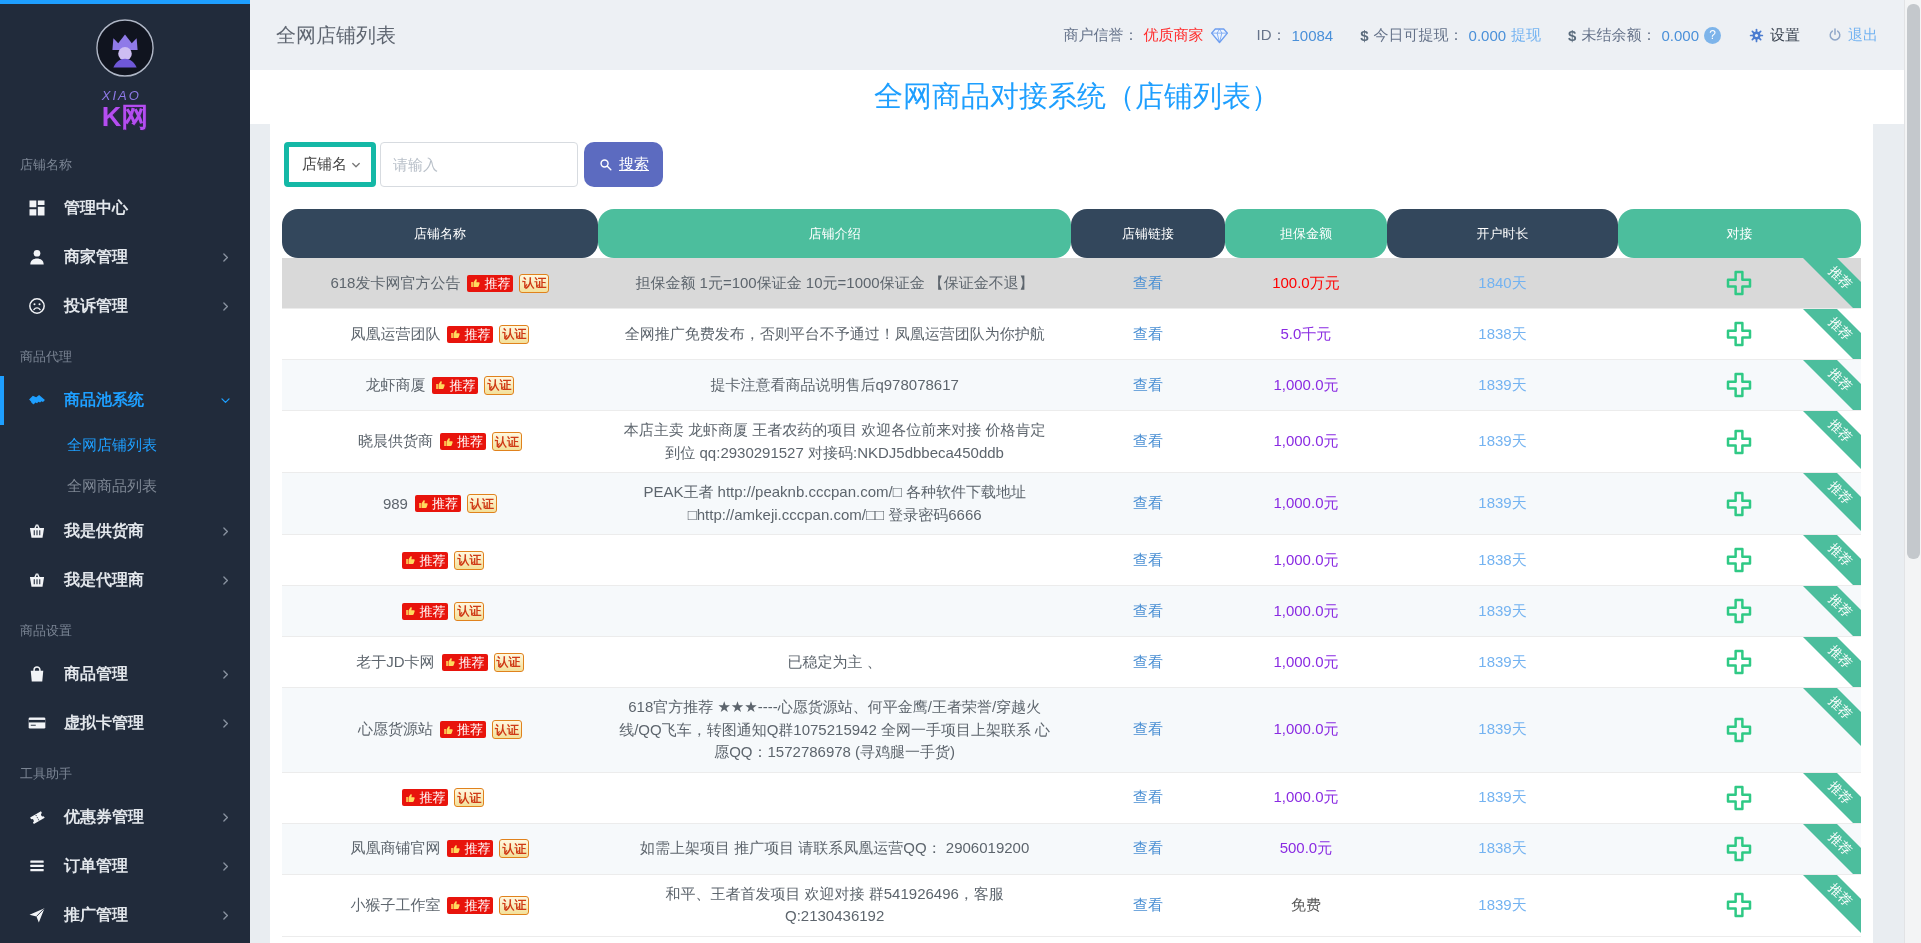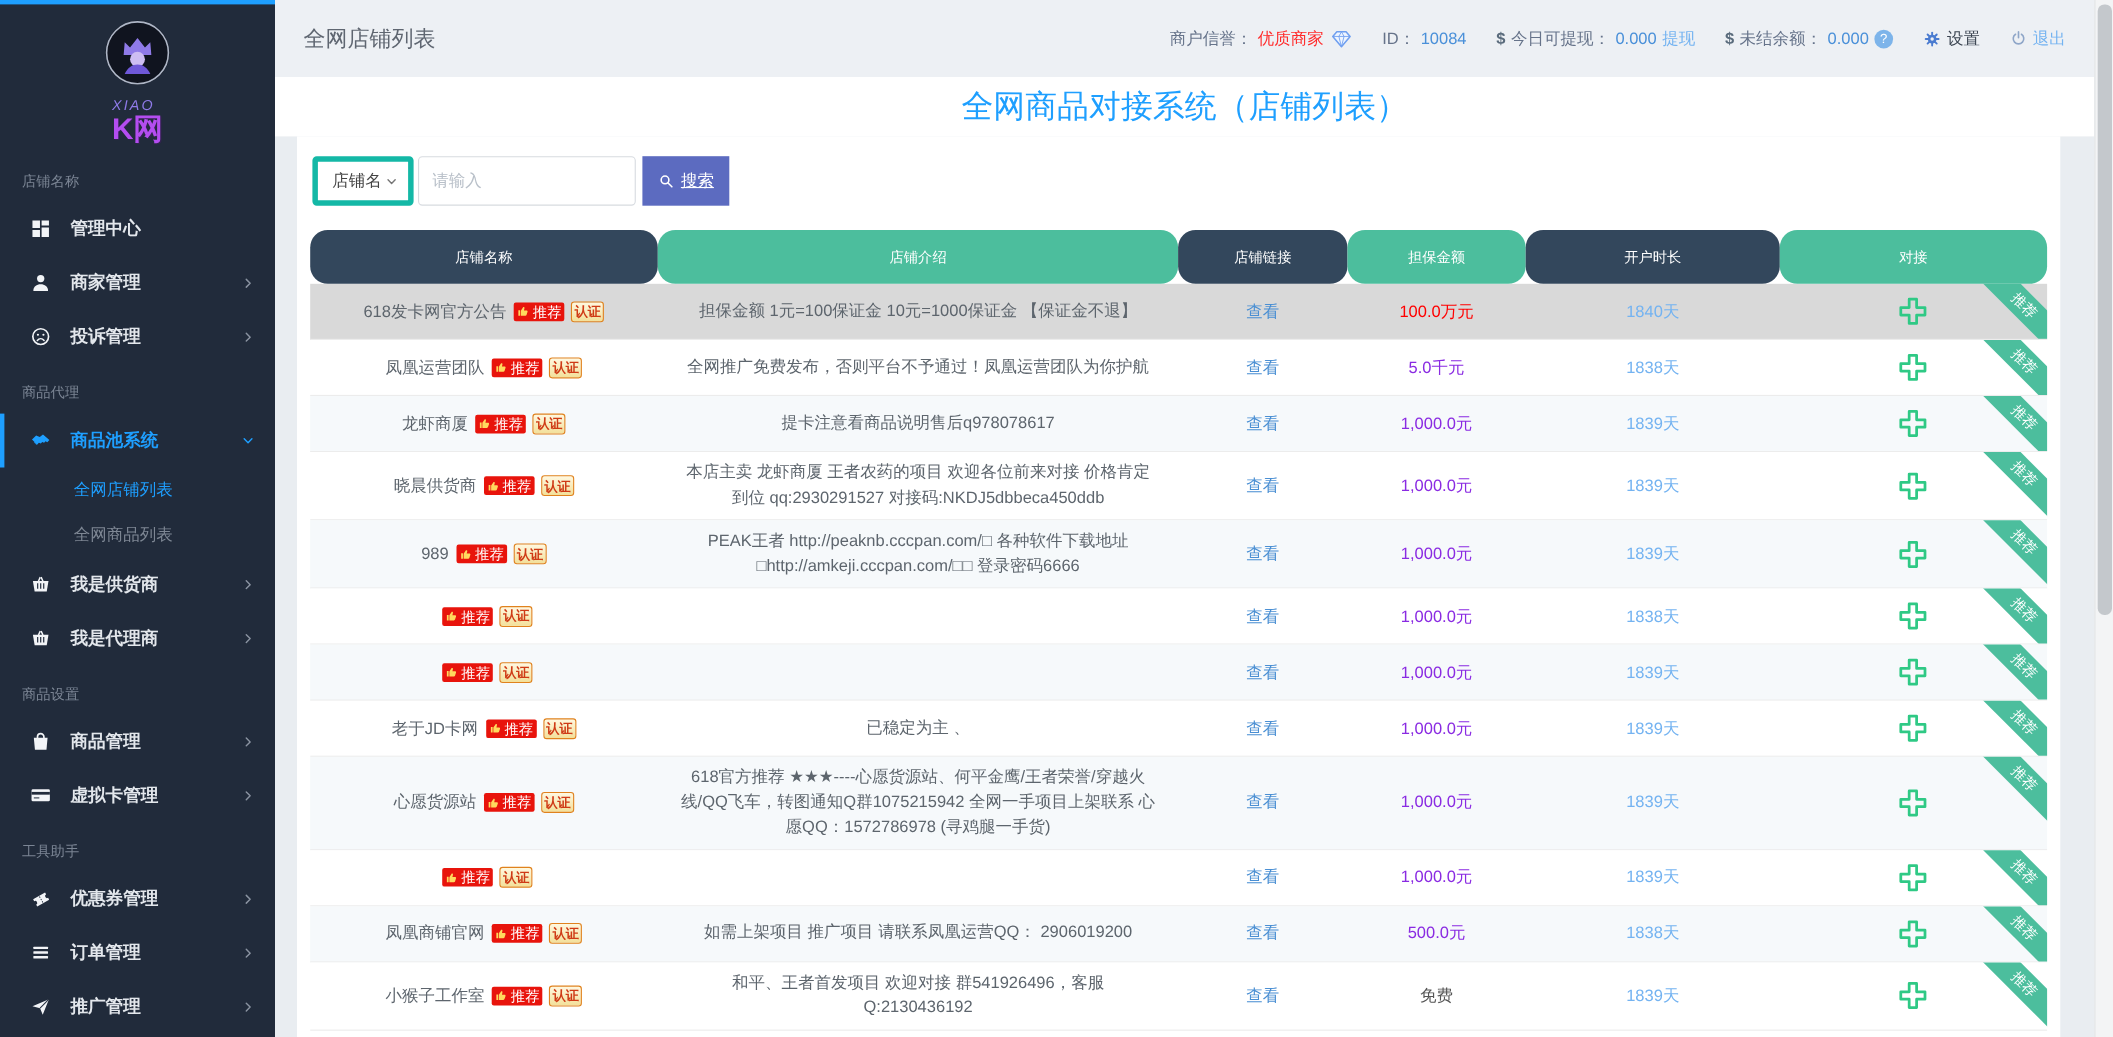--- a/index.html
+++ b/index.html
@@ -47,21 +47,21 @@
   .title-band h1 { margin:0; font-size:29px; font-weight:500; color:var(--accent-blue); }
   .content { height:819px; padding:0 31px 0 20px; }
   .card { background:#fff; height:100%; padding:16px 12px 0; overflow:hidden; }
   
   .search-bar { display:flex; align-items:center; margin:2px 0 22px 2px; height:45px; }
   .select { width:92px; height:45px; border:5px solid #14b8a6; border-radius:4px; display:flex; align-items:center; justify-content:space-between; padding:0 9px 0 13px; font-size:15px; color:#444; background:#fff; cursor:pointer; }
   .select .caret { width:12px; height:12px; color:#777; display:inline-flex; }
   .select .caret svg { width:100%; height:100%; }
   .search-input { width:198px; height:45px; border:1px solid #d7dbe0; border-radius:4px; margin-left:4px; padding:0 12px; font-size:15px; color:#333; outline:none; }
   .search-input::placeholder { color:#b9c0c9; }
-  .search-btn { height:45px; min-width:79px; margin-left:6px; background:var(--btn-indigo); border:none; border-radius:0; color:#fff; font-size:15px; display:flex; align-items:center; justify-content:center; gap:6px; cursor:pointer;text-decoration:underline; }
+  .search-btn { height:45px; min-width:79px; margin-left:6px; background:var(--btn-indigo); border:none; border-radius:10px; color:#fff; font-size:15px; display:flex; align-items:center; justify-content:center; gap:6px; cursor:pointer;text-decoration:underline; }
   .search-btn .mag { width:15px; height:15px; display:inline-flex; }
   .search-btn .mag svg { width:100%; height:100%; }
   
   .thead { display:flex; height:49px; }
   .th { display:flex; align-items:center; justify-content:center; color:#fff; font-size:13px; font-weight:400;border-radius:16px; }
   .th:nth-child(odd) { background:var(--th-dark); }
   .th:nth-child(even) { background:var(--th-teal); }
   .c1{width:20%;} .c2{width:30%;} .c3{width:9.7%;} .c4{width:10.3%;} .c5{width:14.6%;} .c6{width:15.4%;}
   .tr { display:flex; align-items:stretch; border-bottom:1px solid #ececec; min-height:51px; background:#fff; }
   .tr:nth-child(odd) { background:var(--stripe); }

